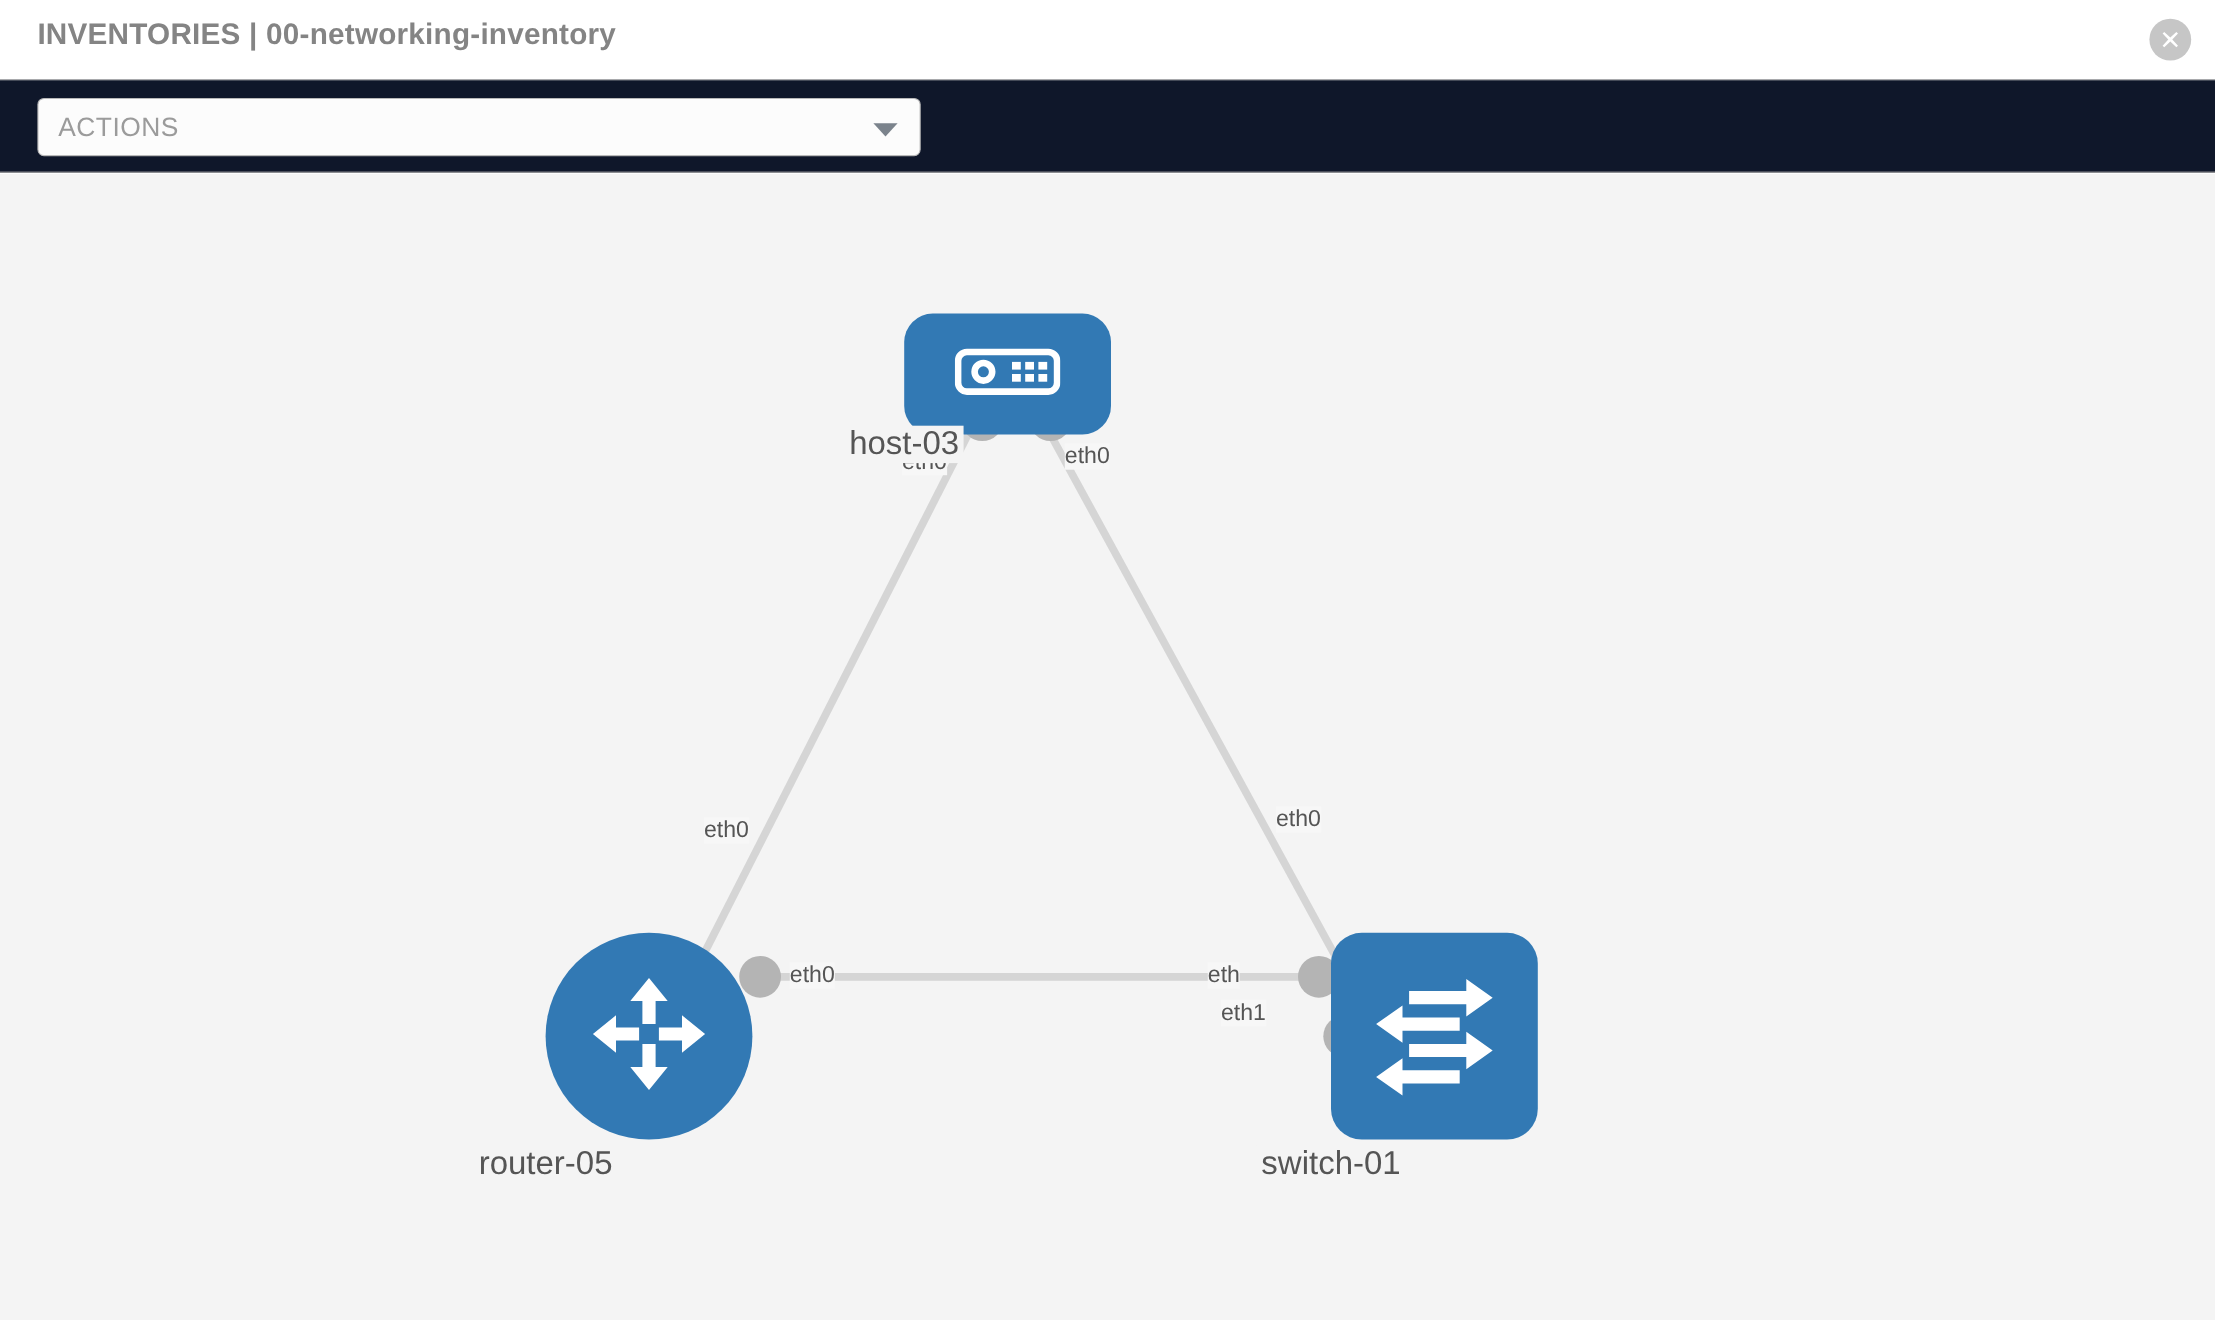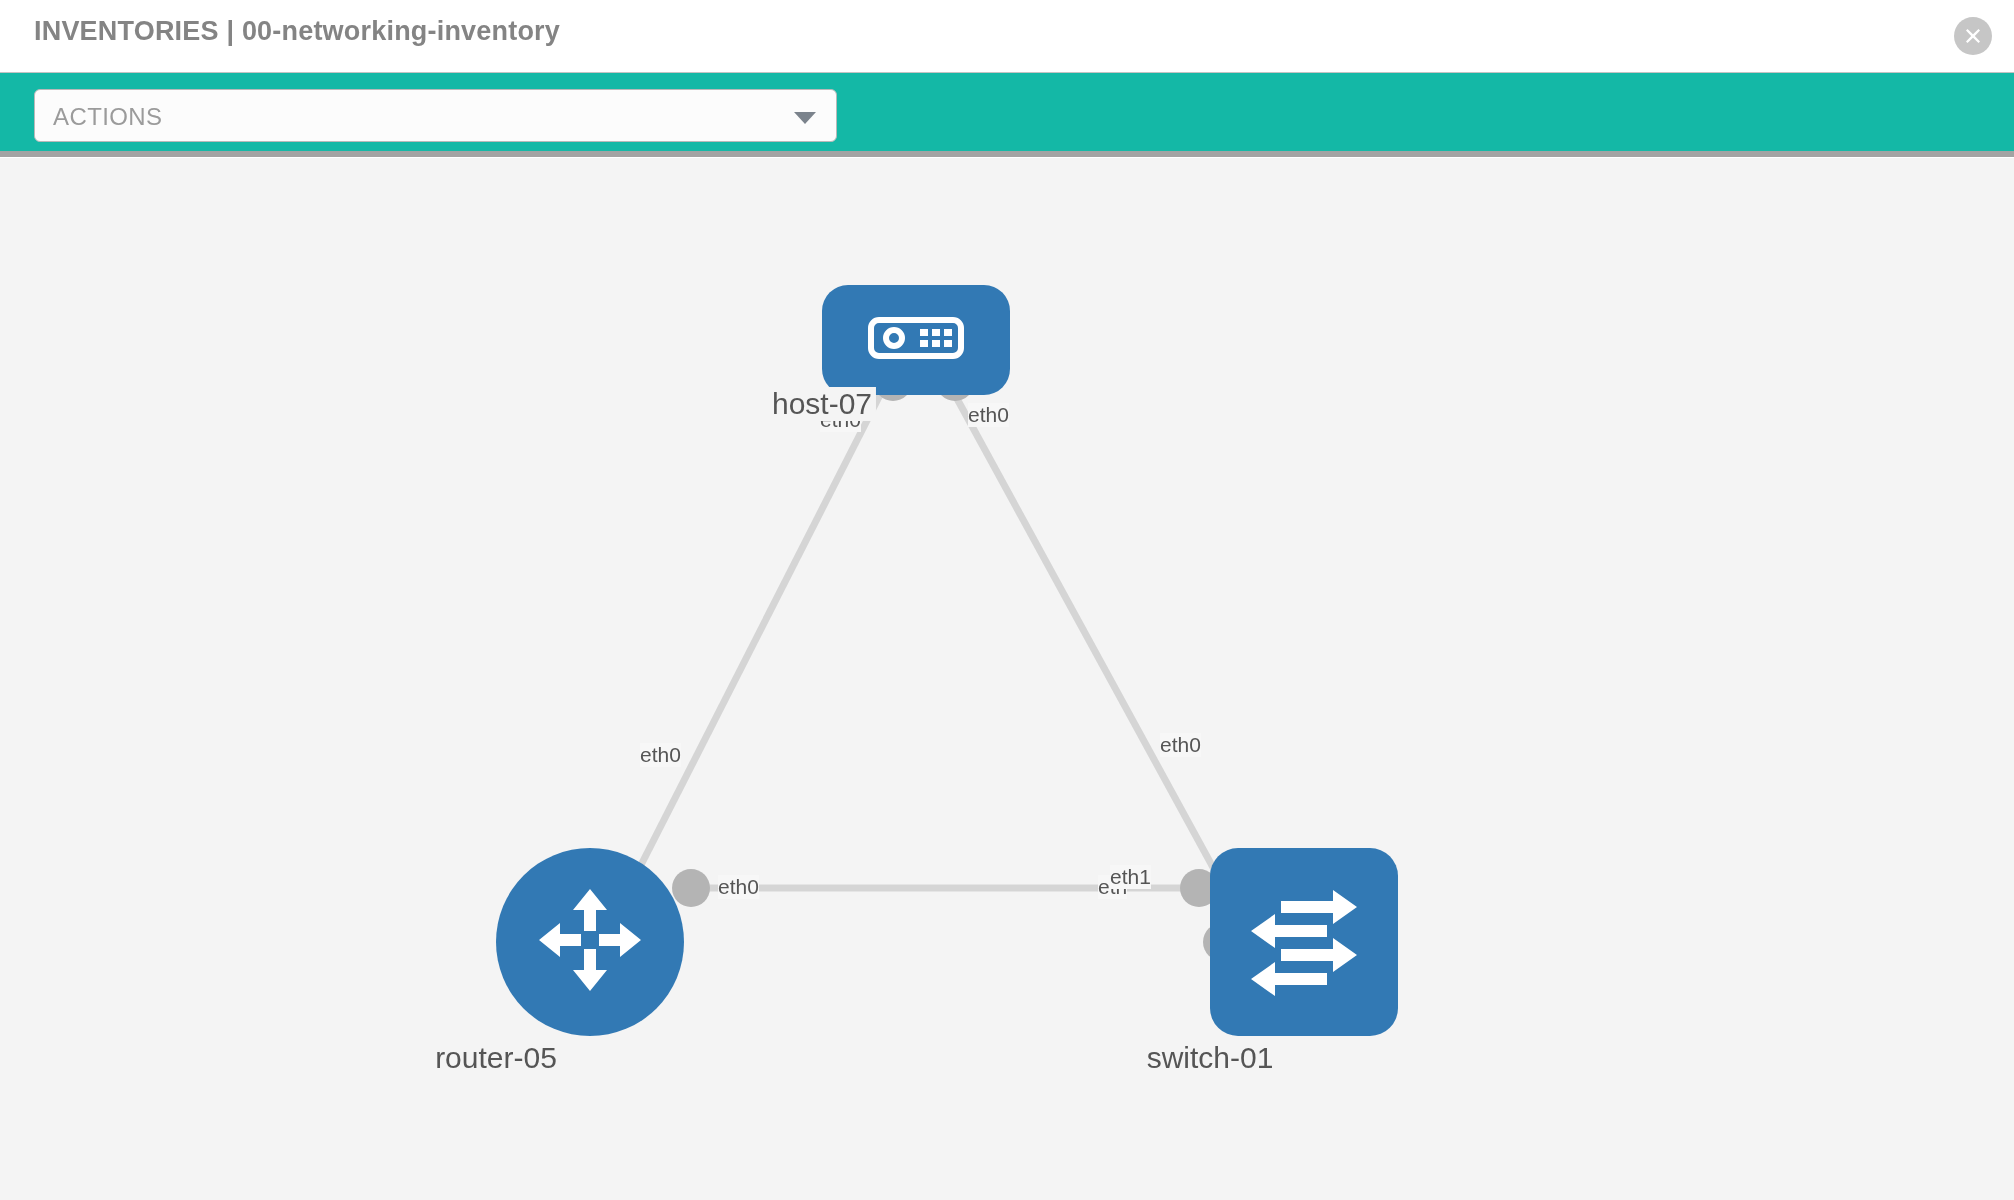--- a/index.html
+++ b/index.html
@@ -25,23 +25,23 @@
   .close-btn {
     position: absolute; right: 22px; top: 17px;
     width: 38px; height: 38px; border-radius: 50%;
     background: #c6c6c6; cursor: pointer;
   }
   .close-btn svg { position: absolute; left: 9px; top: 9px; }
 
   
   .toolbar {
     position: absolute; left: 0; top: 72px; width: 2014px; height: 85px;
-    background: #14b8a6;
+    background: #0f172a;
     border-top: 1px solid #c3c3c3;
-    border-bottom: 6px solid #a3a3a3;
+    border-bottom: 1px solid #a3a3a3;
   }
   .actions-select {
     position: absolute; left: 34px; top: 16px;
     width: 803px; height: 53px;
     background: #fcfcfc;
     border: 1px solid #b9b9b9; border-radius: 6px;
     cursor: pointer;
   }
   .actions-label {
     position: absolute; left: 18px; top: 13px;
@@ -183,38 +183,38 @@
     <div class="connector" style="left:672px; top:711px;"></div>
     <div class="connector" style="left:1203px; top:765px;"></div>
     <div class="connector" style="left:1180px; top:711px;"></div>
 
     <div class="iface-label" style="left:820px; top:250px;">eth0</div>
     <div class="iface-label" style="left:968px; top:245px;">eth0</div>
     <div class="iface-label" style="left:640px; top:585px;">eth0</div>
     <div class="iface-label" style="left:1160px; top:575px;">eth0</div>
     <div class="iface-label" style="left:718px; top:717px;">eth0</div>
     <div class="iface-label" style="left:1098px; top:717px;">eth</div>
-    <div class="iface-label" style="left:1110px; top:707px;">eth1</div>
+    <div class="iface-label" style="left:1110px; top:751px;">eth1</div>
 
     <div class="node node-host" style="left:822px; top:127px;">
       <div class="node-shape">
         <span>
           <svg width="96" height="52" viewBox="0 0 96 52">
             <rect x="3" y="8" width="90" height="36" rx="8" ry="8" fill="none" stroke="#ffffff" stroke-width="6"></rect>
             <circle cx="26" cy="26" r="8" fill="none" stroke="#ffffff" stroke-width="6"></circle>
             <rect x="52" y="17" width="8" height="7" fill="#ffffff"></rect>
             <rect x="64" y="17" width="8" height="7" fill="#ffffff"></rect>
             <rect x="76" y="17" width="8" height="7" fill="#ffffff"></rect>
             <rect x="52" y="28" width="8" height="7" fill="#ffffff"></rect>
             <rect x="64" y="28" width="8" height="7" fill="#ffffff"></rect>
             <rect x="76" y="28" width="8" height="7" fill="#ffffff"></rect>
           </svg>
         </span>
       </div>
-      <div class="node-label">host-07</div>
+      <div class="node-label">host-03</div>
     </div>
 
     <div class="node node-router" style="left:496px; top:690px;">
       <div class="node-shape">
         <span>
           <svg width="118" height="118" viewBox="0 0 118 118">
             <g fill="#ffffff">
 
               <path d="M59 8 L76 29 H65 V50 H53 V29 H42 Z"></path>
 

